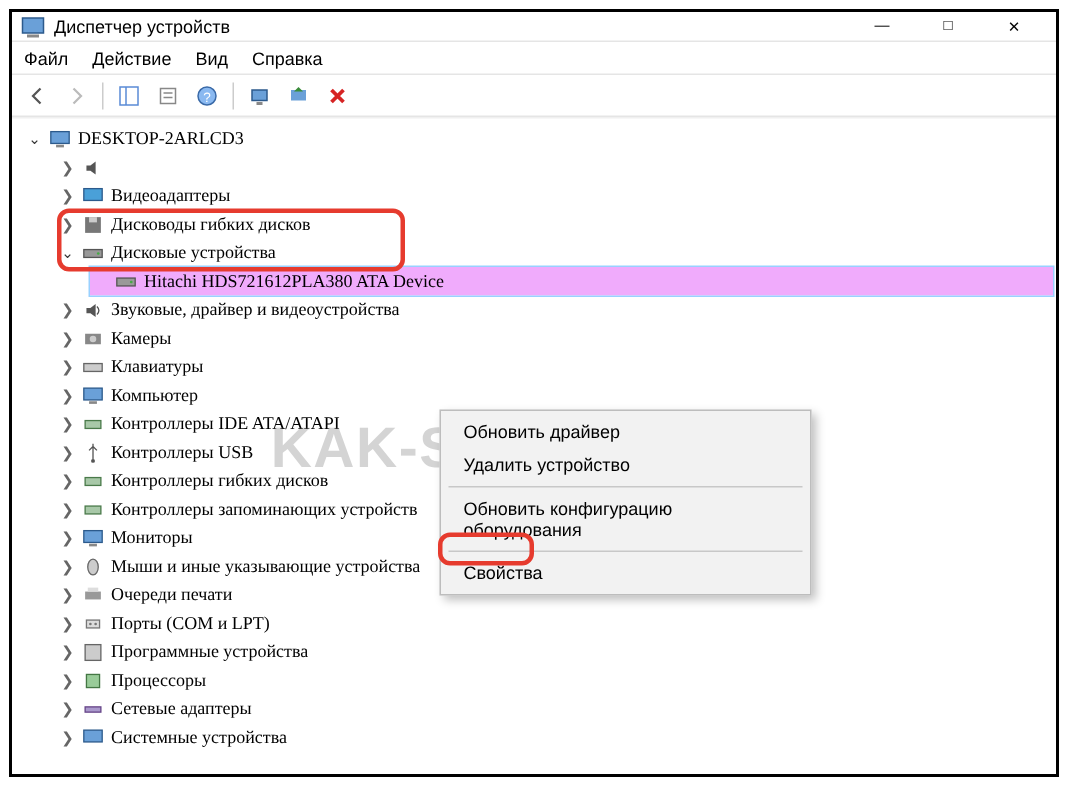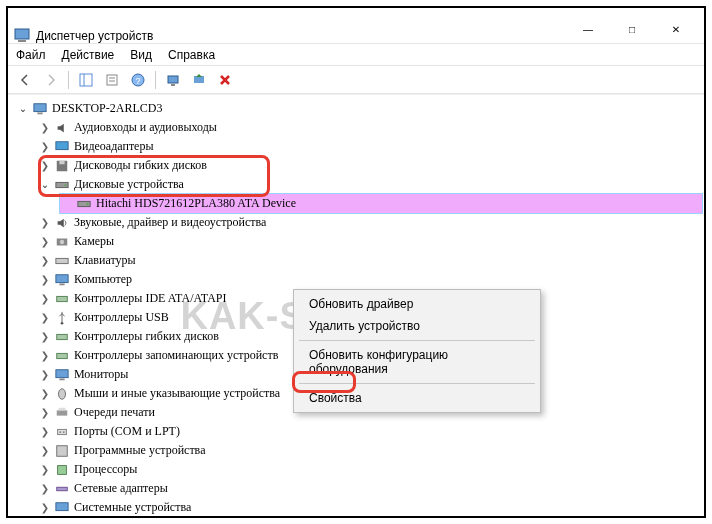--- a/index.html
+++ b/index.html
@@ -15,22 +15,22 @@
   }
   .outer-border {
     border: 2px solid #000;
     width: 700px;
     height: 512px;
     position: relative;
     background: #fff;
   }
   .titlebar {
     display: flex;
-    align-items: flex-end;
-    height: 36px;
+    align-items: center;
+    height: 20px;
     padding: 0 6px;
     border-bottom: 1px solid #e5e5e5;
   }
   .title-icon { width: 16px; height: 16px; margin-right: 6px; display:flex; align-items:center; justify-content:center;}
   .title-text { flex: 1; font-size: 12px; }
   .win-controls { display: flex; gap: 0; }
   .win-btn {
     width: 44px; height: 28px;
     display: flex; align-items: center; justify-content: center;
     font-family: "Segoe UI Symbol", sans-serif;
@@ -215,21 +215,20 @@
         </div>
         <ul>
           <li>
               <div class="node">
                 <span class="expander">❯</span>
                 <span class="node-icon">
                   <svg viewBox="0 0 16 16">
                     <path d="M3 6h3l4-3v10l-4-3H3z" fill="#555"></path>
                   </svg>
                 </span>
-                <span class="node-label">Аудиовходы и аудиовыходы</span>
               </div>
             </li>
           <li>
               <div class="node">
                 <span class="expander">❯</span>
                 <span class="node-icon">
                   <svg viewBox="0 0 16 16">
                     <rect x="1" y="2" width="14" height="9" fill="#4aa0d8" stroke="#2c5a8c"></rect>
                   </svg>
                 </span>

